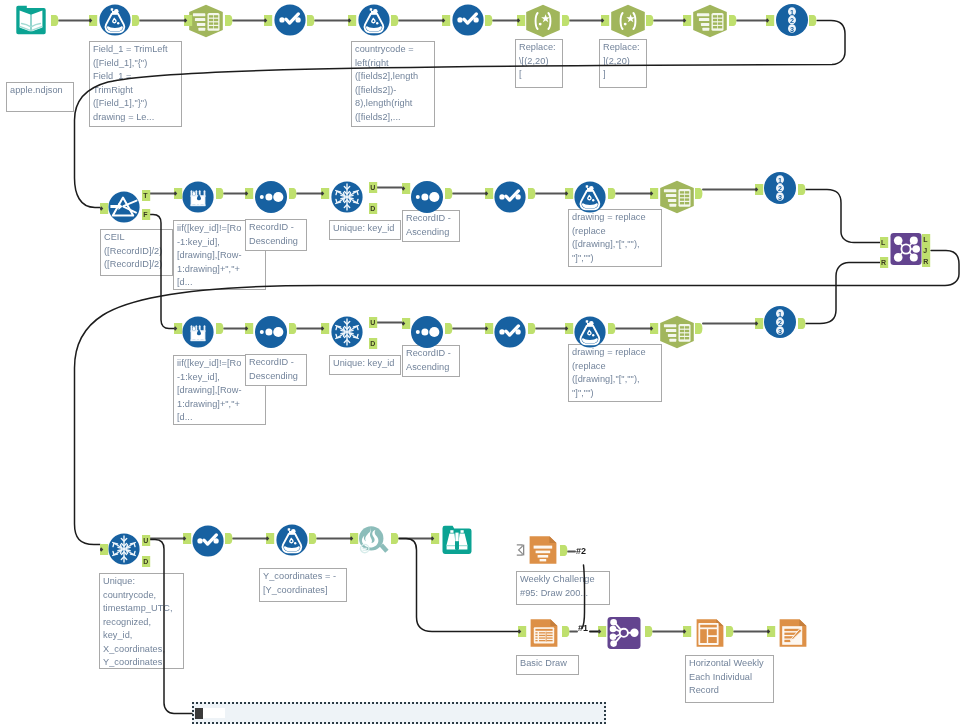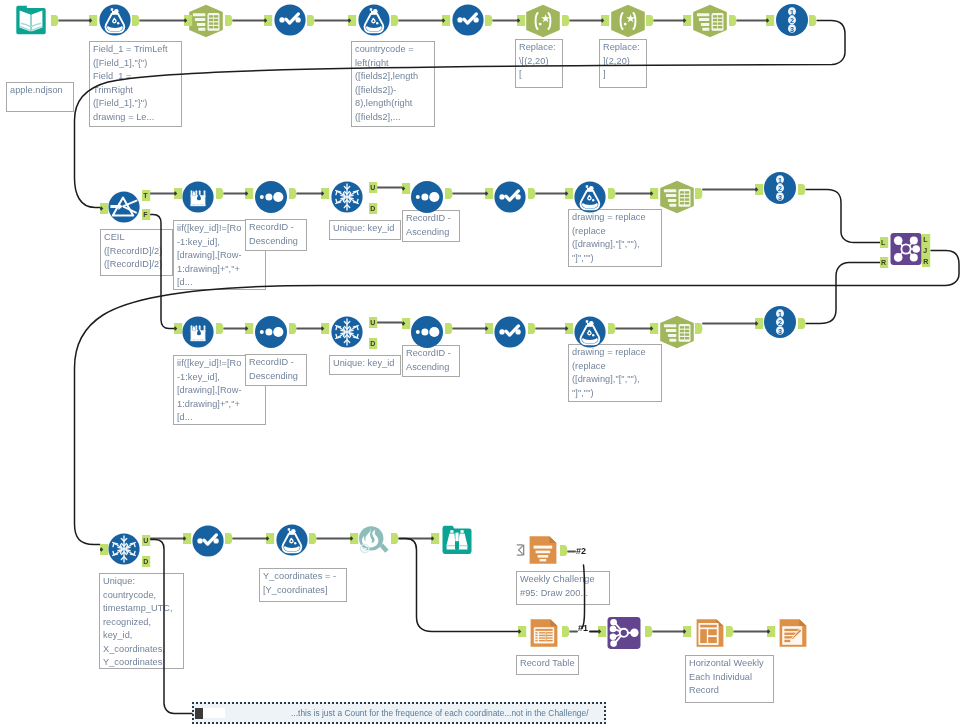--- a/index.html
+++ b/index.html
@@ -91,34 +91,33 @@
 countrycode,
 timestamp_UTC,
 recognized,
 key_id,
 X_coordinates,
 Y_coordinates</div>
       <div class="anno" style="left: 259px; top: 568px; width: 88px; height: 34px;">Y_coordinates = -
 [Y_coordinates]</div>
       <div class="anno" style="left: 516px; top: 571px; width: 94px; height: 34px;">Weekly Challenge
 #95: Draw 200...</div>
-      <div class="anno" style="left: 516px; top: 655px; width: 63px; height: 20px;">Record Table</div>
+      <div class="anno" style="left: 516px; top: 655px; width: 63px; height: 20px;">Basic Draw</div>
       <div class="anno" style="left: 685px; top: 655px; width: 89px; height: 48px;">Horizontal Weekly
 Each Individual
 Record</div>
       <div class="wlbl" style="left: 576px; top: 547px;">#2</div>
       <div class="wlbl" style="left: 578px; top: 624px;">#1</div>
       <div class="sigma" style="left: 516px; top: 544px;"><svg width="9" height="12" viewBox="0 0 9 12">
           <path d="M0.8 0.8 H6.2 V2.4 L2.6 5.9 L6.2 9.4 V11.2 H0.8" fill="none" stroke="#8a8a8a" stroke-width="1.2" stroke-linejoin="miter"></path>
           <rect x="7.0" y="0.6" width="1.3" height="10.8" fill="#8a8a8a"></rect>
         </svg></div>
       <div class="cmt" style="left: 192px; top: 702px; width: 414px; height: 22px;">
         <span class="ico"></span>
 <span class="bar"></span>
-<span class="txt">...this is just a Count for the frequence of each coordinate...not in the Challenge/</span>
       </div>
     </div>
   <svg class="wires" viewBox="0 0 971 727">
       <path d="M59 20.5 L89 20.5" fill="none" stroke="#555555" stroke-width="2" stroke-linecap="round" stroke-linejoin="round"></path>
       <path d="M140 20.5 L184 20.5" fill="none" stroke="#555555" stroke-width="2" stroke-linecap="round" stroke-linejoin="round"></path>
       <path d="M233 20.5 L264 20.5" fill="none" stroke="#555555" stroke-width="2" stroke-linecap="round" stroke-linejoin="round"></path>
       <path d="M315 20.5 L348 20.5" fill="none" stroke="#555555" stroke-width="2" stroke-linecap="round" stroke-linejoin="round"></path>
       <path d="M399 20.5 L442 20.5" fill="none" stroke="#555555" stroke-width="2" stroke-linecap="round" stroke-linejoin="round"></path>
       <path d="M493 20.5 L517 20.5" fill="none" stroke="#555555" stroke-width="2" stroke-linecap="round" stroke-linejoin="round"></path>
       <path d="M570 20.5 L601 20.5" fill="none" stroke="#555555" stroke-width="2" stroke-linecap="round" stroke-linejoin="round"></path>

